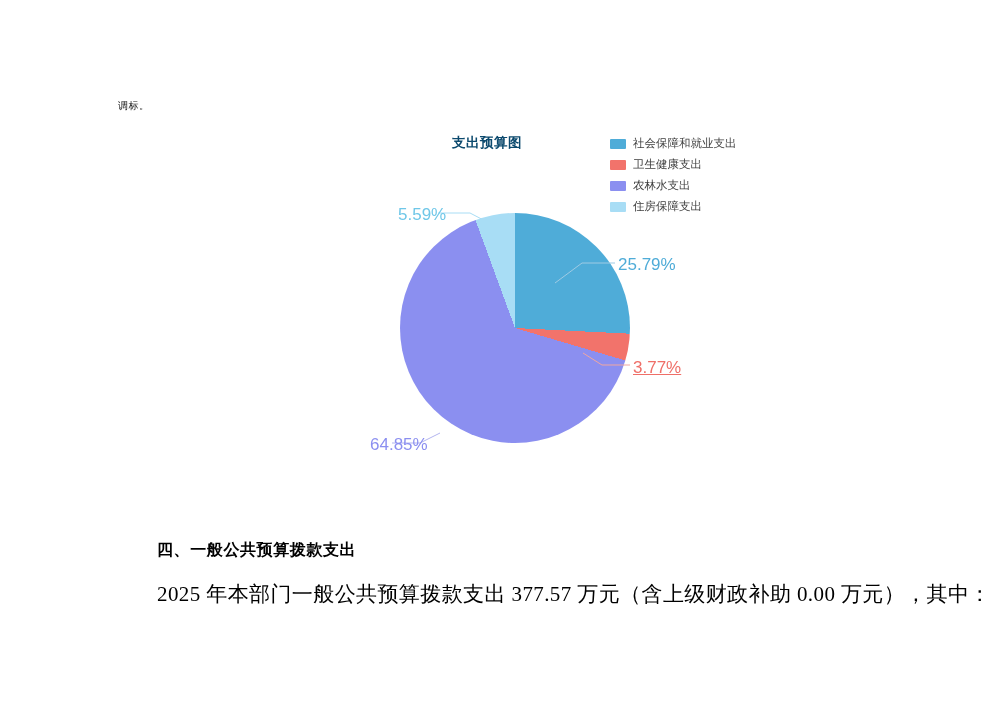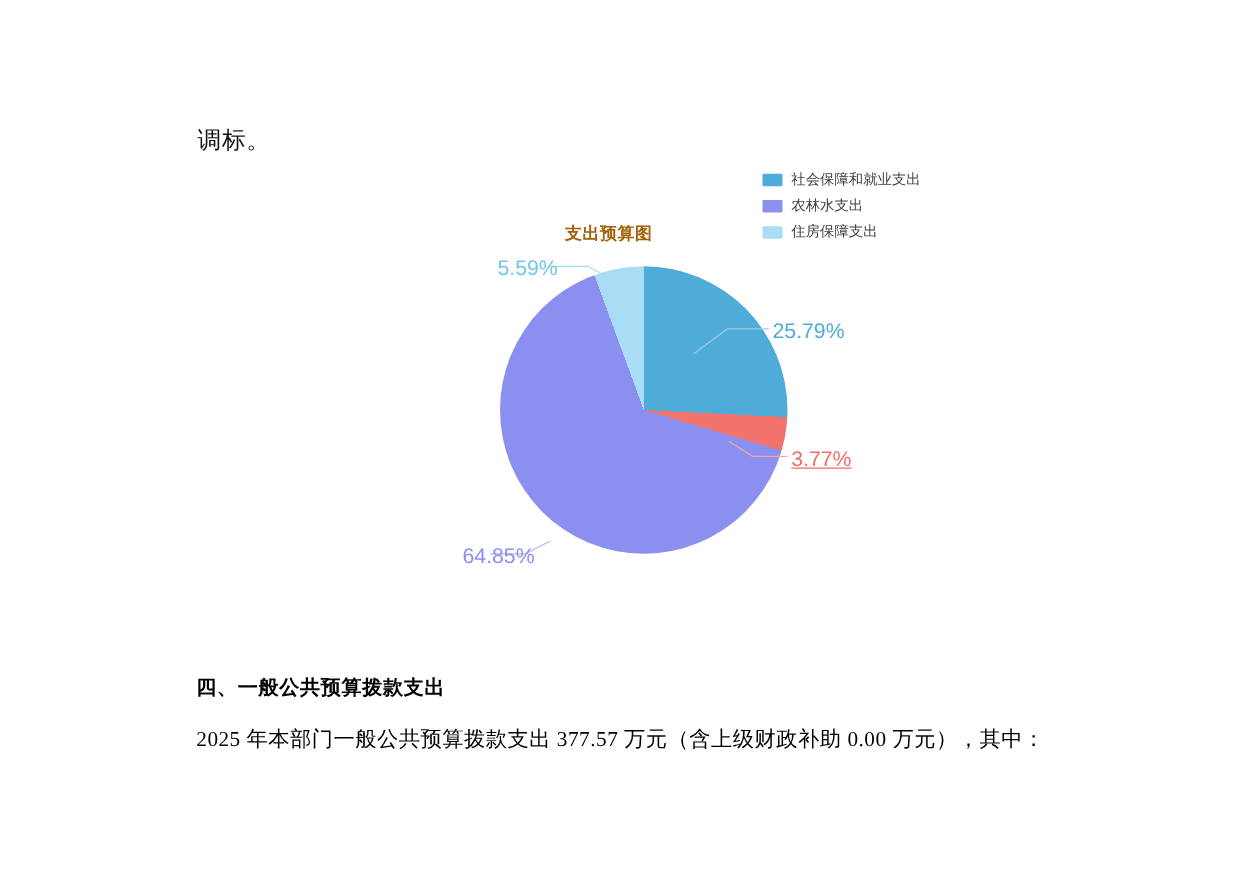--- a/index.html
+++ b/index.html
@@ -19,44 +19,42 @@
     position: absolute;
     inset: 0;
   }
 
   
   .top-text {
     position: absolute;
     left: 118px;
     top: 99px;
     font-family: "Liberation Sans", sans-serif;
-    font-size: 19px;
+    font-size: 10px;
     letter-spacing: 0.5px;
     color: #111111;
-    margin-left: 40px;
   }
 
   
   .chart-block {
     position: absolute;
     left: 360px;
     top: 125px;
     width: 420px;
     height: 360px;
   }
   .chart-title {
     position: absolute;
     left: 92px;
     top: 9px;
     font-family: "Liberation Sans", sans-serif;
     font-size: 13.5px;
     font-weight: bold;
-    color: #a16207;
+    color: #0c4a6e;
     letter-spacing: 0.5px;
-    margin-top: 44px;
   }
 
   
   .legend {
     position: absolute;
     left: 250px;
     top: 8px;
     width: 175px;
   }
   .legend-row {
@@ -113,40 +111,44 @@
     font-family: Liberation Serif, serif;
     font-weight: bold;
     font-size: 16px;
     color: #000000;
     letter-spacing: 0.6px;
   }
   .body-par {
     position: absolute;
     left: 157px;
     top: 580px;
-    font-size: 17px;
+    font-size: 21px;
     letter-spacing: 0.4px;
     color: #000000;
   }
 </style>
 </head>
 <body>
 
 <div class="page">
 
   <div class="top-text">调标。</div>
 
   <div class="chart-block">
 
     <div class="chart-title">支出预算图</div>
 
     <div class="legend">
       <div class="legend-row">
         <span class="legend-swatch" style="background:#4facd8"></span>
         <span class="legend-label">社会保障和就业支出</span>
+      </div>
+      <div class="legend-row">
+        <span class="legend-swatch" style="background:#f2736b"></span>
+        <span class="legend-label">卫生健康支出</span>
       </div>
       <div class="legend-row">
         <span class="legend-swatch" style="background:#8b8ff0"></span>
         <span class="legend-label">农林水支出</span>
       </div>
       <div class="legend-row">
         <span class="legend-swatch" style="background:#a8ddf5"></span>
         <span class="legend-label">住房保障支出</span>
       </div>
     </div>

